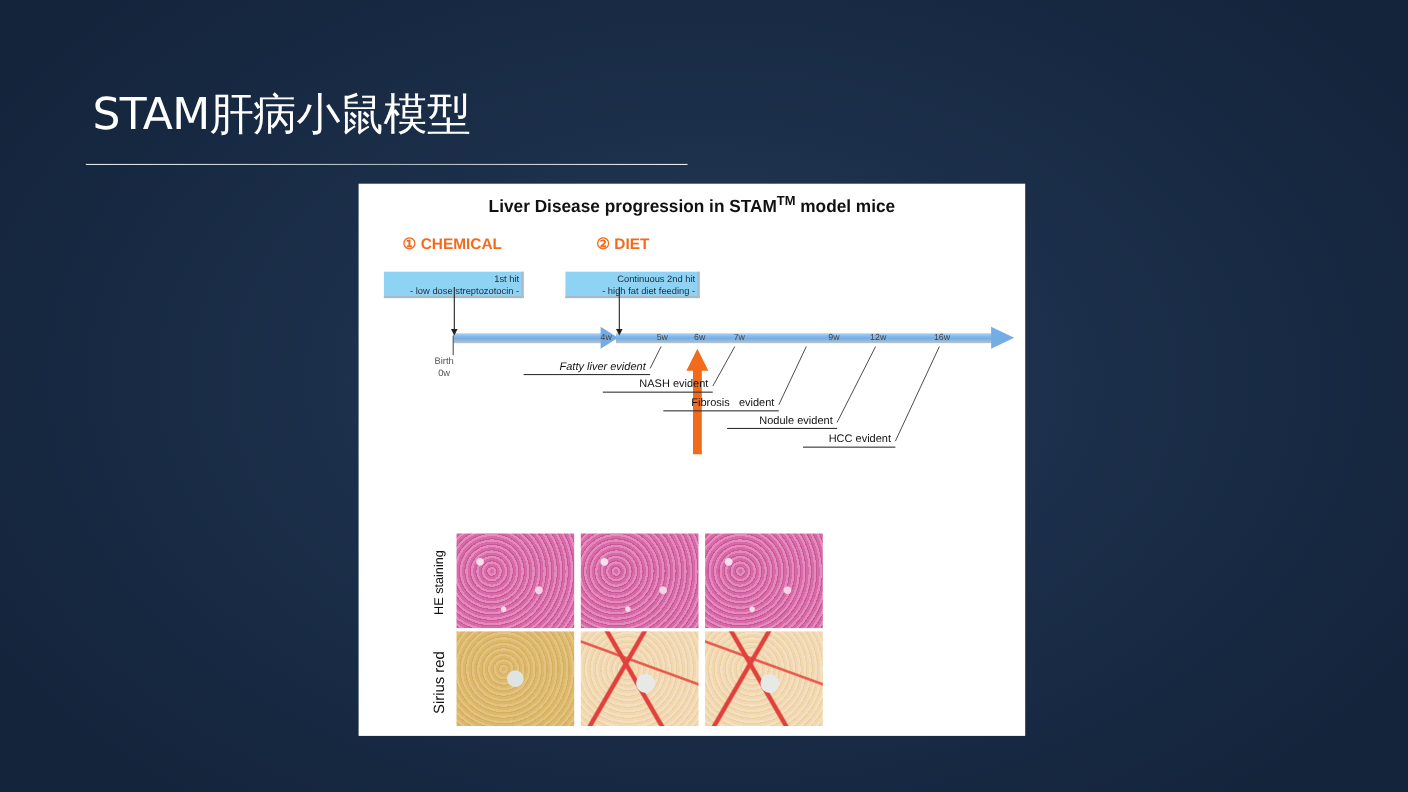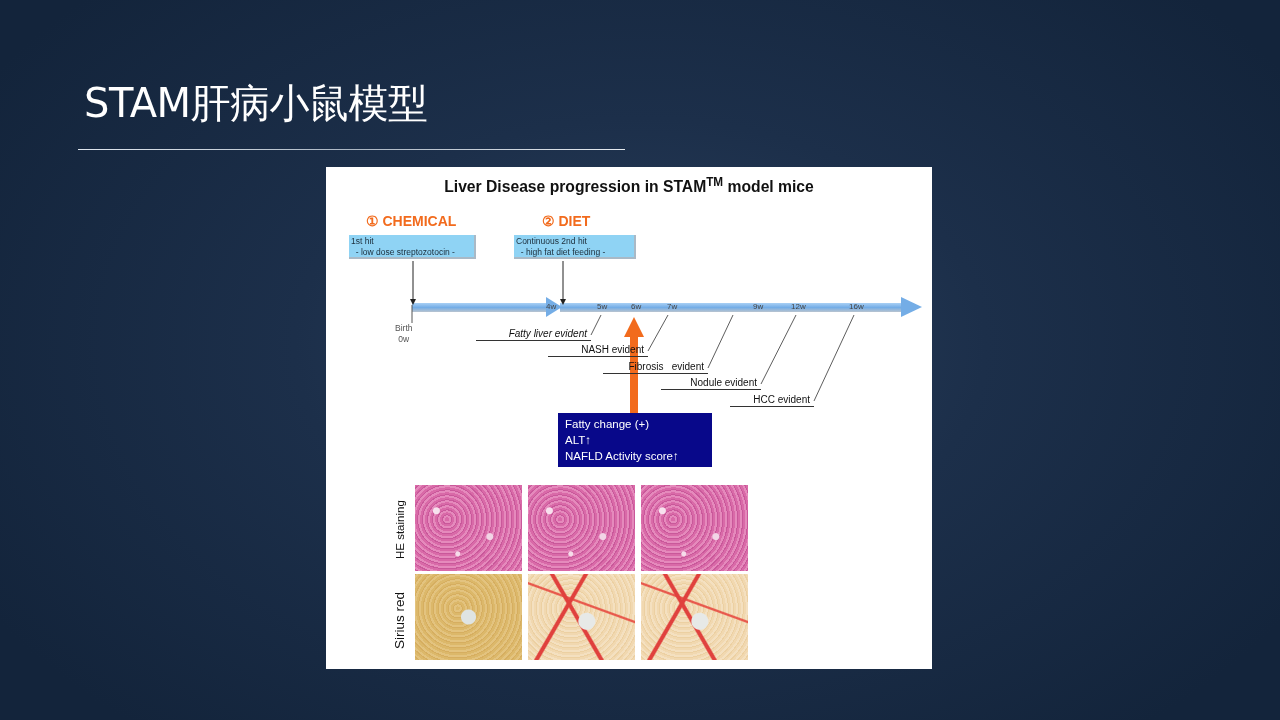--- a/index.html
+++ b/index.html
@@ -24,23 +24,23 @@
     .fig-title {
       position: absolute; left: 0; width: 100%; top: 8px; text-align: center;
       font-size: 16px; font-weight: bold; color: #111;
       transform: scaleX(0.98);
     }
     .fig-title sup { font-size: 12px; }
     .step-label {
       position: absolute; top: 46px; color: #f26b1d; font-weight: bold; font-size: 14px;
     }
     .hit-box {
-      position: absolute; top: 68px; height: 24px; background: #8fd3f4;
+      position: absolute; top: 80px; height: 24px; background: #8fd3f4;
       border-right: 2px solid #a9b9c6; border-bottom: 2px solid #a9b9c6;
-      font-size: 8.5px; color: #1b2d3a; line-height: 10.5px; padding: 1px 2px; box-sizing: border-box;
+      font-size: 8.5px; color: #1b2d3a; line-height: 10.5px; padding: 1px 2px; box-sizing: border-box; text-align: right;
     }
     .abs { position: absolute; }
     .week { position: absolute; top: 135px; font-size: 8px; color: #444; }
     .evt {
       position: absolute; font-size: 10px; color: #111; border-bottom: 1px solid #333;
       padding: 0 4px 0 0; line-height: 12px;
     }
     .marker-box {
       position: absolute; left: 232px; top: 246px; width: 154px; height: 54px;
       background: #08088a; color: #fff; font-size: 11.5px; line-height: 16px;
@@ -143,25 +143,20 @@
   <div class="week" style="left:404px;padding-left:23px;">9w</div>
   <div class="week" style="left:465px;">12w</div>
   <div class="week" style="left:523px;">16w</div>
 
   <div class="evt" style="left:150px;top:161px;width:111px;text-align:right;font-style:italic;">Fatty liver evident</div>
   <div class="evt" style="left:222px;top:177px;width:96px;text-align:right;">NASH evident</div>
   <div class="evt" style="left:277px;top:194px;width:101px;text-align:right;white-space:pre;">Fibrosis   evident</div>
   <div class="evt" style="left:335px;top:210px;width:96px;text-align:right;">Nodule evident</div>
   <div class="evt" style="left:404px;top:227px;width:80px;text-align:right;">HCC evident</div>
 
-  <div class="marker-box">
-    <div>Fatty change (+)</div>
-    <div>ALT↑</div>
-    <div>NAFLD Activity score↑</div>
-  </div>
 
   <div class="row-label" style="left:68px;top:392px;">HE staining</div>
   <div class="row-label" style="left:66px;top:482px;font-size:13.5px;">Sirius red</div>
 
   <div class="tile he" style="left:89px;top:318px;"></div>
   <div class="tile he" style="left:202px;top:318px;"></div>
   <div class="tile he" style="left:315px;top:318px;"></div>
 
   <div class="tile sr" style="left:89px;top:407px;"></div>
   <div class="tile sr fib" style="left:202px;top:407px;"></div>

